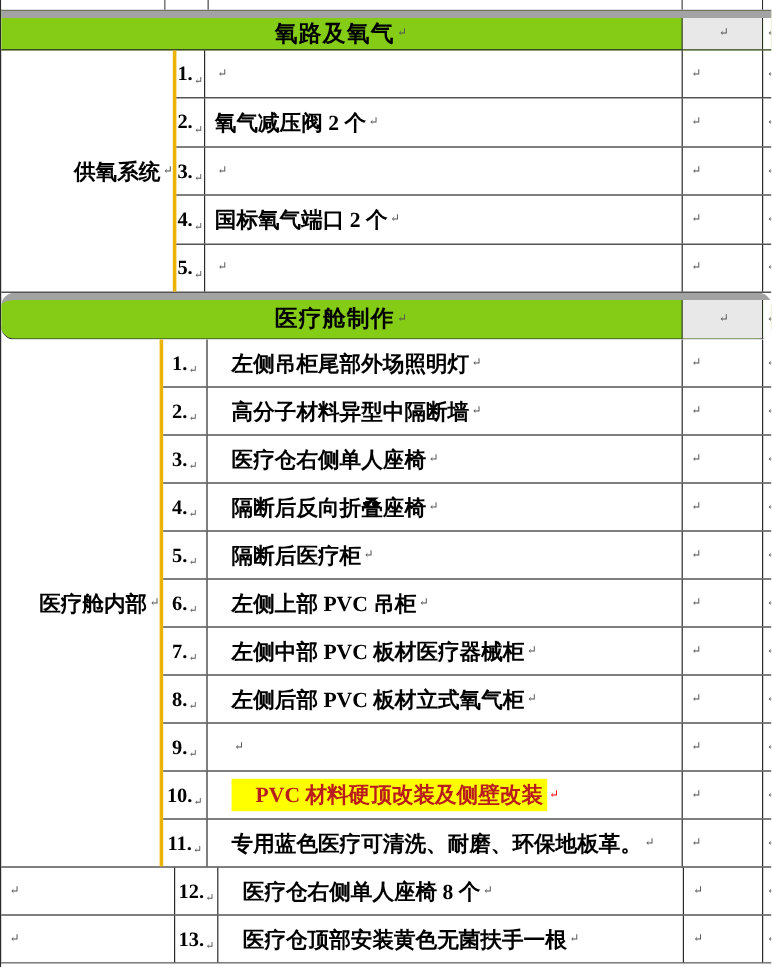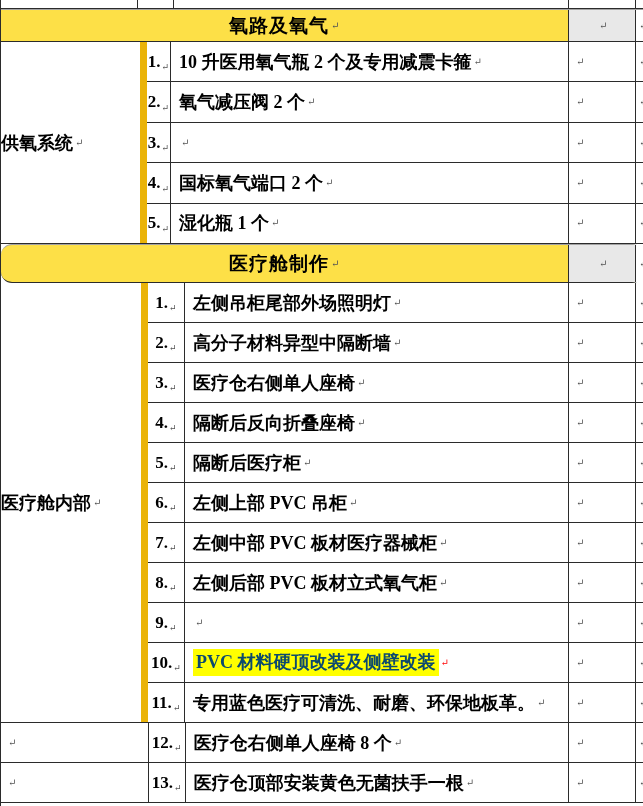--- a/index.html
+++ b/index.html
@@ -15,61 +15,61 @@
   }
   .row{display:flex;box-sizing:border-box;border-bottom:1px solid #2b2b2b;}
   .cell{box-sizing:border-box;border-right:1px solid #2b2b2b;display:flex;align-items:center;overflow:hidden;}
   .cell.edge{border-right:none;padding-left:1px;}
 
   
   .top-partial{height:9px;border-bottom:1px solid #2b2b2b;}
   .top-partial .cell{background:#fff;}
 
   
-  .hdr{background:#fde047;border-top:1px solid #a3a3a3;justify-content:flex-end;}
+  .hdr{background:#84cc16;border-top:6px solid #a3a3a3;}
   .hdr1{height:33px;}
   .hdr2{height:39px;border-radius:11px;}
   .hdr .title-cell{width:569px;justify-content:center;font-size:19px;letter-spacing:1px;}
   .hdr .status-cell{width:67px;justify-content:center;background:#e8e8e8;}
   .hdr .edge{width:7px;background:#fff;}
 
   
   .section{display:flex;box-sizing:border-box;border-bottom:1px solid #2b2b2b;}
   .section .rows{flex:1;display:flex;flex-direction:column;}
   .section .rows .row:last-child{border-bottom:none;}
   .s1{height:202px;}
   .s2{height:440px;}
-  .label-cell{box-sizing:border-box;border-right:7px solid #eab308;display:flex;align-items:center;justify-content:flex-start;font-size:18px;}
+  .label-cell{box-sizing:border-box;border-right:3px solid #eab308;display:flex;align-items:center;justify-content:flex-end;font-size:18px;}
   .s1 .label-cell{width:147px;}
   .s2 .label-cell{width:148px;}
   .s1 .row{flex:1;}
   .s2 .row{flex:1;}
 
   .num-cell{justify-content:center;font-size:17px;}
   .s1 .num-cell{width:24px;}
   .s2 .num-cell,.xrow .num-cell{width:37px;}
   .text-cell{padding-left:8px;font-size:18px;}
   .s1 .text-cell{width:398px;}
-  .s2 .text-cell,.xrow .text-cell{width:384px;}
+  .s2 .text-cell,.xrow .text-cell{width:384px;margin-left:12px;}
   .status-cell{width:67px;padding-left:5px;}
   .edge{width:7px;}
 
   
   .xrow{height:40px;}
   .xrow .label-cell{width:148px;justify-content:flex-start;padding-left:7px;border-right:1px solid #2b2b2b;display:flex;align-items:center;}
   .xrow:last-of-type{border-bottom:2px solid #000;}
 
   .bottom-strip{height:3px;background:#fff;}
 
   
   .pmark{font-size:10px;font-weight:400;color:#555;line-height:1;margin-left:2px;flex:none;}
   .num-cell .pmark{font-size:9px;margin-left:1px;align-self:flex-end;margin-bottom:9px;}
 
   
-  .hl{background:#ffff00;color:#0c4a6e;padding:1px 3px 2px 3px;}
+  .hl{background:#ffff00;color:#b91c1c;padding:1px 3px 2px 20px;}
   .hl-mark{color:#ff0000;}
 </style>
 </head>
 <body>
 
 <div class="doc">
 
   <div class="row top-partial">
     <div class="cell" style="width:137px"></div>
     <div class="cell" style="width:36px"></div>
@@ -96,21 +96,20 @@
       <span>供氧系统</span>
       <span class="pmark">↵</span>
     </div>
     <div class="rows">
       <div class="row">
         <div class="cell num-cell">
             <span>1.</span>
             <span class="pmark">↵</span>
           </div>
         <div class="cell text-cell">
-            <span>10 升医用氧气瓶 2 个及专用减震卡箍</span>
             <span class="pmark">↵</span>
           </div>
         <div class="cell status-cell">
             <span class="pmark">↵</span>
           </div>
         <div class="cell edge">
             <span class="pmark">↵</span>
           </div>
       </div>
       <div class="row">
@@ -159,21 +158,20 @@
         <div class="cell edge">
             <span class="pmark">↵</span>
           </div>
       </div>
       <div class="row">
         <div class="cell num-cell">
             <span>5.</span>
             <span class="pmark">↵</span>
           </div>
         <div class="cell text-cell">
-            <span>湿化瓶 1 个</span>
             <span class="pmark">↵</span>
           </div>
         <div class="cell status-cell">
             <span class="pmark">↵</span>
           </div>
         <div class="cell edge">
             <span class="pmark">↵</span>
           </div>
       </div>
     </div>

